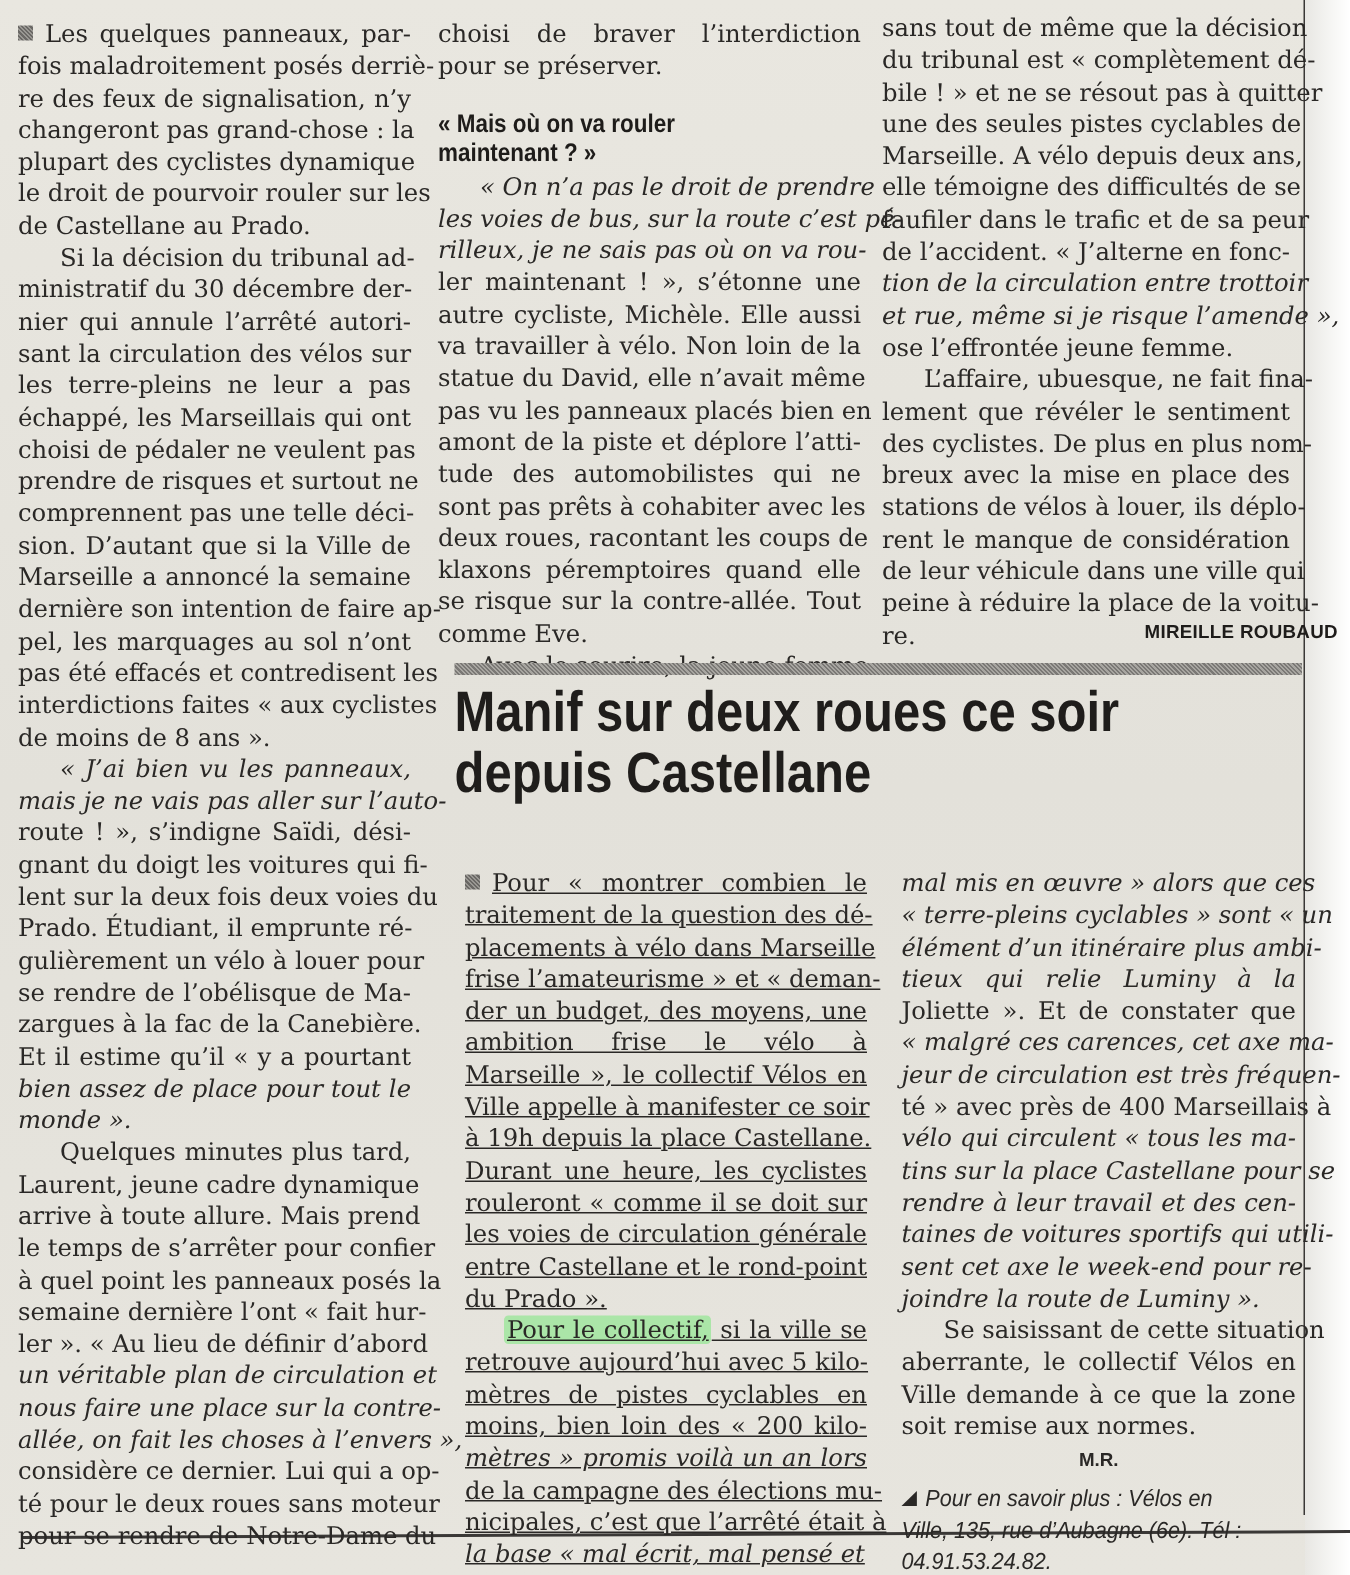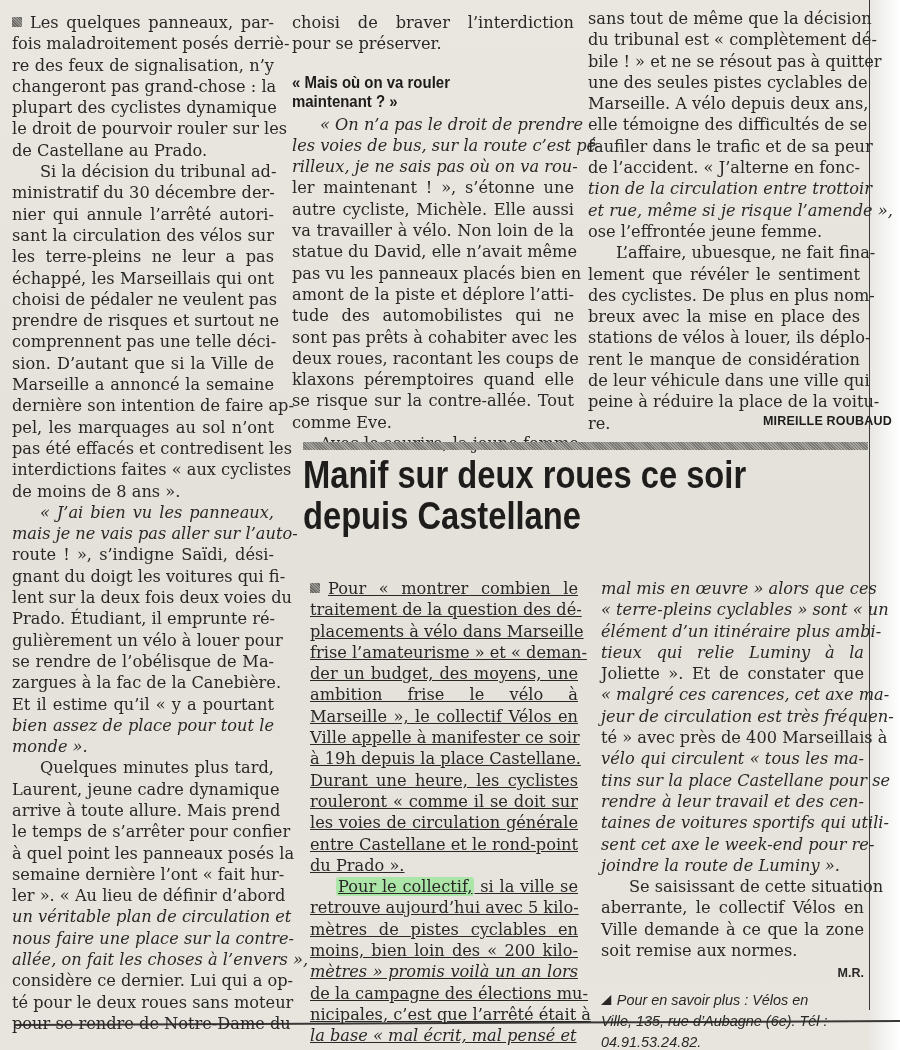--- a/index.html
+++ b/index.html
@@ -57,21 +57,21 @@
     font-size: 38px; line-height: 41px; color: #1f1d1b;
     transform: scaleX(0.86); transform-origin: left top;
     white-space: nowrap; letter-spacing: 0px;
   }
   .highlight { background: rgba(140, 230, 140, 0.65); border-radius: 3px; padding: 0 2px; margin-left: -2px; }
   .triangle {
     display: inline-block; width: 0; height: 0;
     border-left: 11px solid transparent; border-bottom: 10px solid #2a2826;
     margin-right: 6px; vertical-align: 0px;
   }
-  .sig { text-align: right; font-family: "Liberation Sans", sans-serif; font-weight: bold; font-size: 12.5px; margin: 2px 0 4px 0; }
+  .sig { text-align: center; font-family: "Liberation Sans", sans-serif; font-weight: bold; font-size: 12.5px; margin: 2px 0 4px 0; }
   .info { font-style: italic; font-family: "Liberation Sans", sans-serif; font-size: 15.5px; line-height: 21px; transform: scaleX(0.93); transform-origin: left; width: 290px; }
 </style>
 </head>
 <body>
 
 <div class="page"></div>
 <div class="right-strip"></div>
 
 <div class="vrule" style="left:869px; top:0; height:1010px;"></div>
 <div class="hrule" style="left:15px; top:1022px; width:885px; height:2px; transform:rotate(-0.25deg);"></div>

